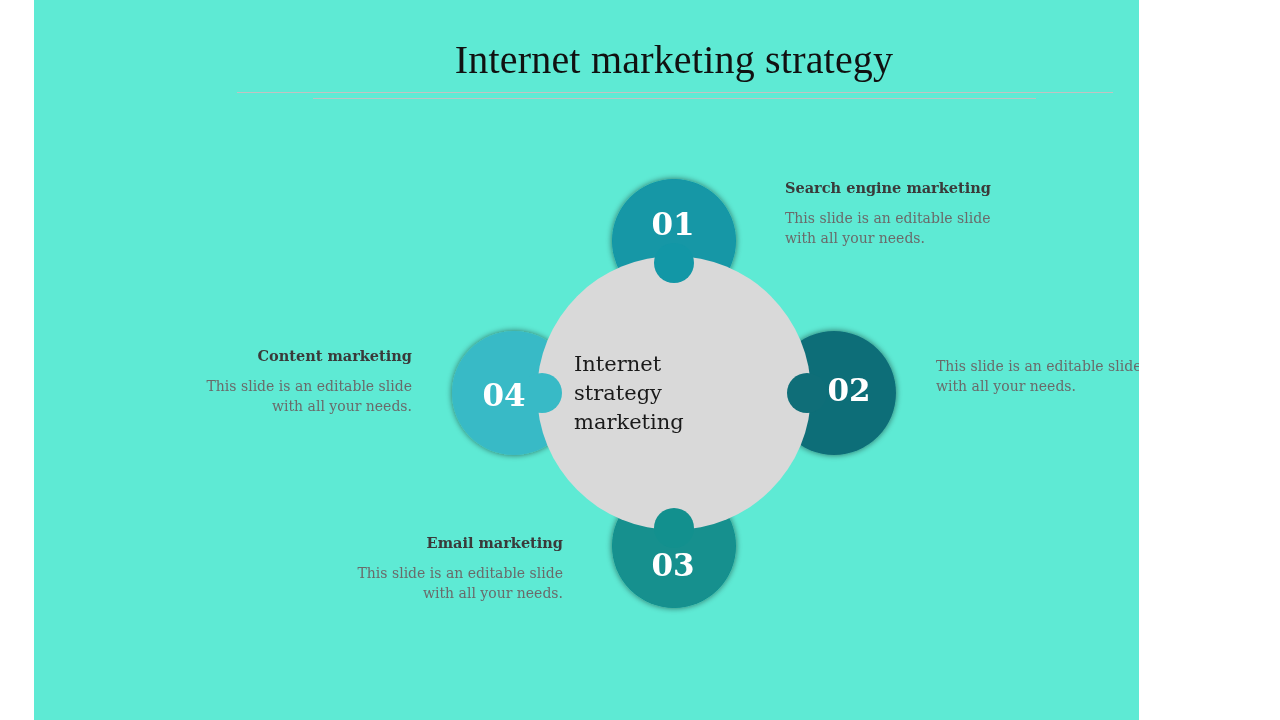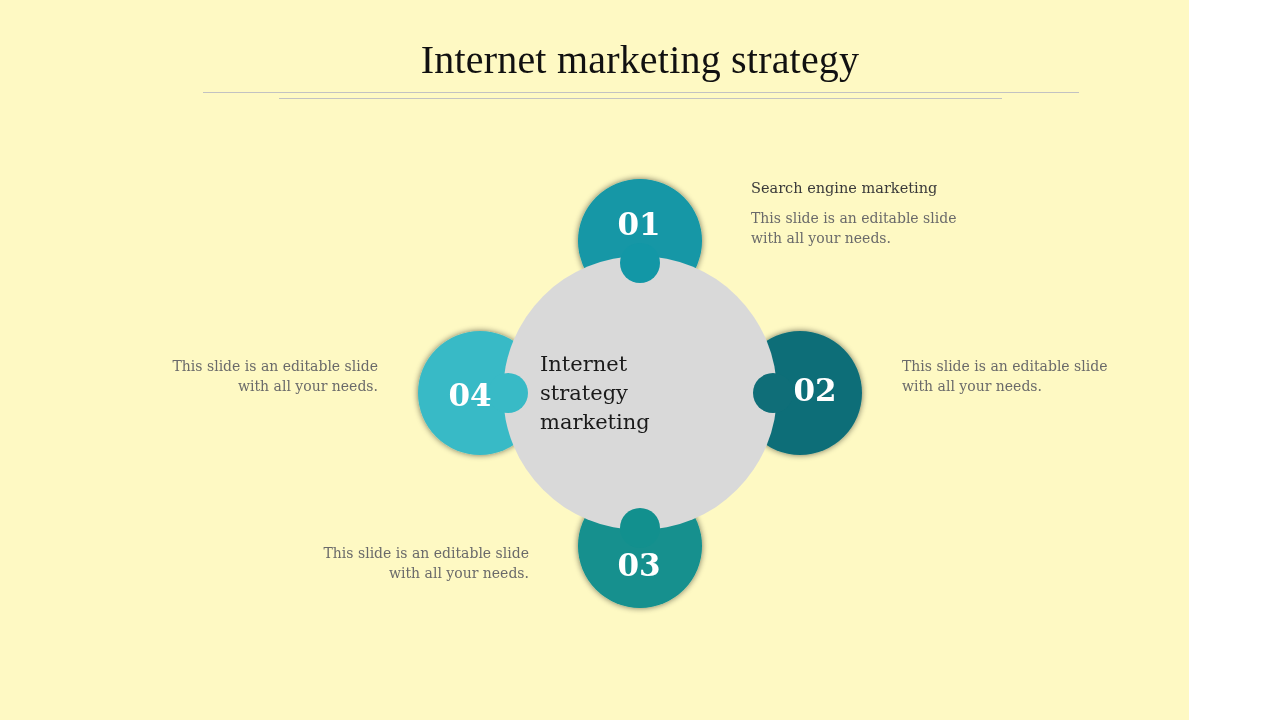--- a/index.html
+++ b/index.html
@@ -2,25 +2,26 @@
 <html><head>
   <meta charset="utf-8">
   <style>
     html, body {
       margin: 0;
       padding: 0;
       background: #ffffff;
     }
     .slide {
       position: relative;
-      width: 1189px;
+      width: 1105px;
       height: 720px;
-      background: #fef9c3;
+      background: #5eead4;
       overflow: hidden;
       font-family: "DejaVu Serif", "Liberation Serif", serif;
+      margin-left: 34px;
     }
     .title {
       position: absolute;
       left: 0;
       top: 34px;
       width: 1280px;
       text-align: center;
       font-family: "Liberation Serif", "DejaVu Serif", serif;
       font-size: 40px;
       color: #111111;
@@ -63,21 +64,21 @@
       font-size: 21px;
       line-height: 29px;
       color: #1a1a1a;
     }
     .block {
       position: absolute;
       width: 240px;
     }
     .block .head {
       font-family: "DejaVu Serif", "Liberation Serif", serif;
-      font-weight: normal;
+      font-weight: bold;
       font-size: 14.5px;
       color: #3a3a3a;
       line-height: 20px;
       white-space: nowrap;
     }
     .block .desc {
       margin-top: 10px;
       font-family: "DejaVu Serif", "Liberation Serif", serif;
       font-size: 14px;
       color: #6a6a6a;
@@ -151,26 +152,28 @@
   </div>
 
   <div class="block left-align" style="left:902px; top:346px;">
     <div class="desc">
       <div>This slide is an editable slide</div>
       <div>with all your needs.</div>
     </div>
   </div>
 
   <div class="block right-align" style="left:289px; top:533px;">
+    <div class="head">Email marketing</div>
     <div class="desc">
       <div>This slide is an editable slide</div>
       <div>with all your needs.</div>
     </div>
   </div>
 
   <div class="block right-align" style="left:138px; top:346px;">
+    <div class="head">Content marketing</div>
     <div class="desc">
       <div>This slide is an editable slide</div>
       <div>with all your needs.</div>
     </div>
   </div>
 
 </div>
 
 </body></html>

